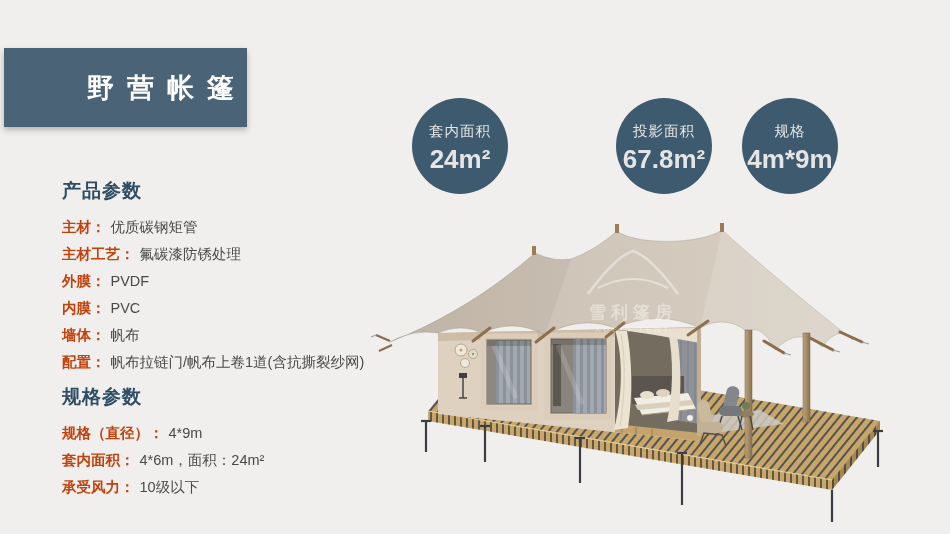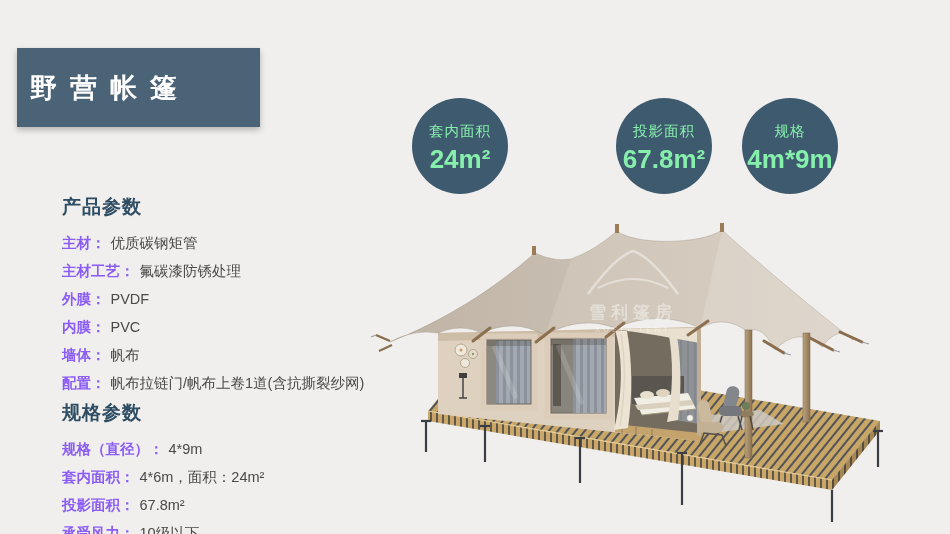--- a/index.html
+++ b/index.html
@@ -3,44 +3,44 @@
 <meta charset="utf-8">
 <style>
   html,body{margin:0;padding:0;}
   body{
     width:950px;height:534px;position:relative;overflow:hidden;
     background:var(--page_bg,#f0efed);
     font-family:"Liberation Sans","DejaVu Sans",sans-serif;
     -webkit-font-smoothing:antialiased;
   }
   .banner{
-    position:absolute;left:17px;top:48px;width:243px;height:79px;
+    position:absolute;left:4px;top:48px;width:243px;height:79px;
     background:var(--brand,#4a6377);
     box-shadow:0 3px 6px rgba(0,0,0,.25);
     color:#fff;font-size:27px;font-weight:bold;
     letter-spacing:13px;padding-left:13px;box-sizing:border-box;
-    display:flex;align-items:center;justify-content:flex-start;
+    display:flex;align-items:center;justify-content:flex-end;
   }
   .badge{
     position:absolute;top:98px;width:96px;height:96px;border-radius:50%;
-    background:var(--badge,#3e5a6e);color:#86efac;text-align:center;
+    background:var(--badge,#3e5a6e);color:#e5e5e5;text-align:center;
     display:flex;flex-direction:column;align-items:center;justify-content:center;
     padding-top:2px;box-sizing:border-box;
   }
   .badge .lbl{font-size:14.5px;letter-spacing:1px;margin-bottom:5px;}
   .badge .val{font-size:26px;font-weight:700;line-height:1;}
   #badge1{left:412px;} #badge2{left:572px;margin-left:44px;} #badge3{left:742px;}
   .params{position:absolute;left:62px;width:330px;}
   #params1{top:178px;} #params2{top:384px;}
   .params h2{
-    margin:16px 0 10px 0;font-size:19px;font-weight:bold;
+    margin:0 0 10px 0;font-size:19px;font-weight:bold;
     color:var(--heading,#2e4d63);letter-spacing:1px;
   }
   .row{font-size:14.5px;line-height:27px;color:#4a4a4a;white-space:nowrap;}
-  .row b{color:#8b5cf6;margin-right:5px;font-weight:bold;font-family:Liberation Mono, monospace;}
+  .row b{color:#c2410c;margin-right:5px;font-weight:bold;}
   #photo{position:absolute;left:370px;top:194px;width:580px;height:340px;text-align:center;}
   svg text{font-family:"Liberation Sans","DejaVu Sans",sans-serif;}
 </style>
 </head>
 <body>
 
 <div class="banner">
   <span>野营帐篷</span>
 </div>
 
@@ -64,21 +64,20 @@
   <div class="row"><b>外膜：</b><span>PVDF</span></div>
   <div class="row"><b>内膜：</b><span>PVC</span></div>
   <div class="row"><b>墙体：</b><span>帆布</span></div>
   <div class="row"><b>配置：</b><span>帆布拉链门/帆布上卷1道(含抗撕裂纱网)</span></div>
 </div>
 
 <div class="params" id="params2">
   <h2>规格参数</h2>
   <div class="row"><b>规格（直径）：</b><span>4*9m</span></div>
   <div class="row"><b>套内面积：</b><span>4*6m，面积：24m²</span></div>
-  <div class="row"><b>投影面积：</b><span>67.8m²</span></div>
   <div class="row"><b>承受风力：</b><span>10级以下</span></div>
 </div>
 
 <div id="photo">
 <svg viewBox="0 0 580 340" width="580" height="340">
   <defs>
     <linearGradient id="roofGrad" x1="0" y1="0" x2="1" y2="0">
       <stop offset="0" stop-color="#c6bbad"></stop>
       <stop offset="0.4" stop-color="#cfc5b8"></stop>
       <stop offset="1" stop-color="#dad1c5"></stop>

